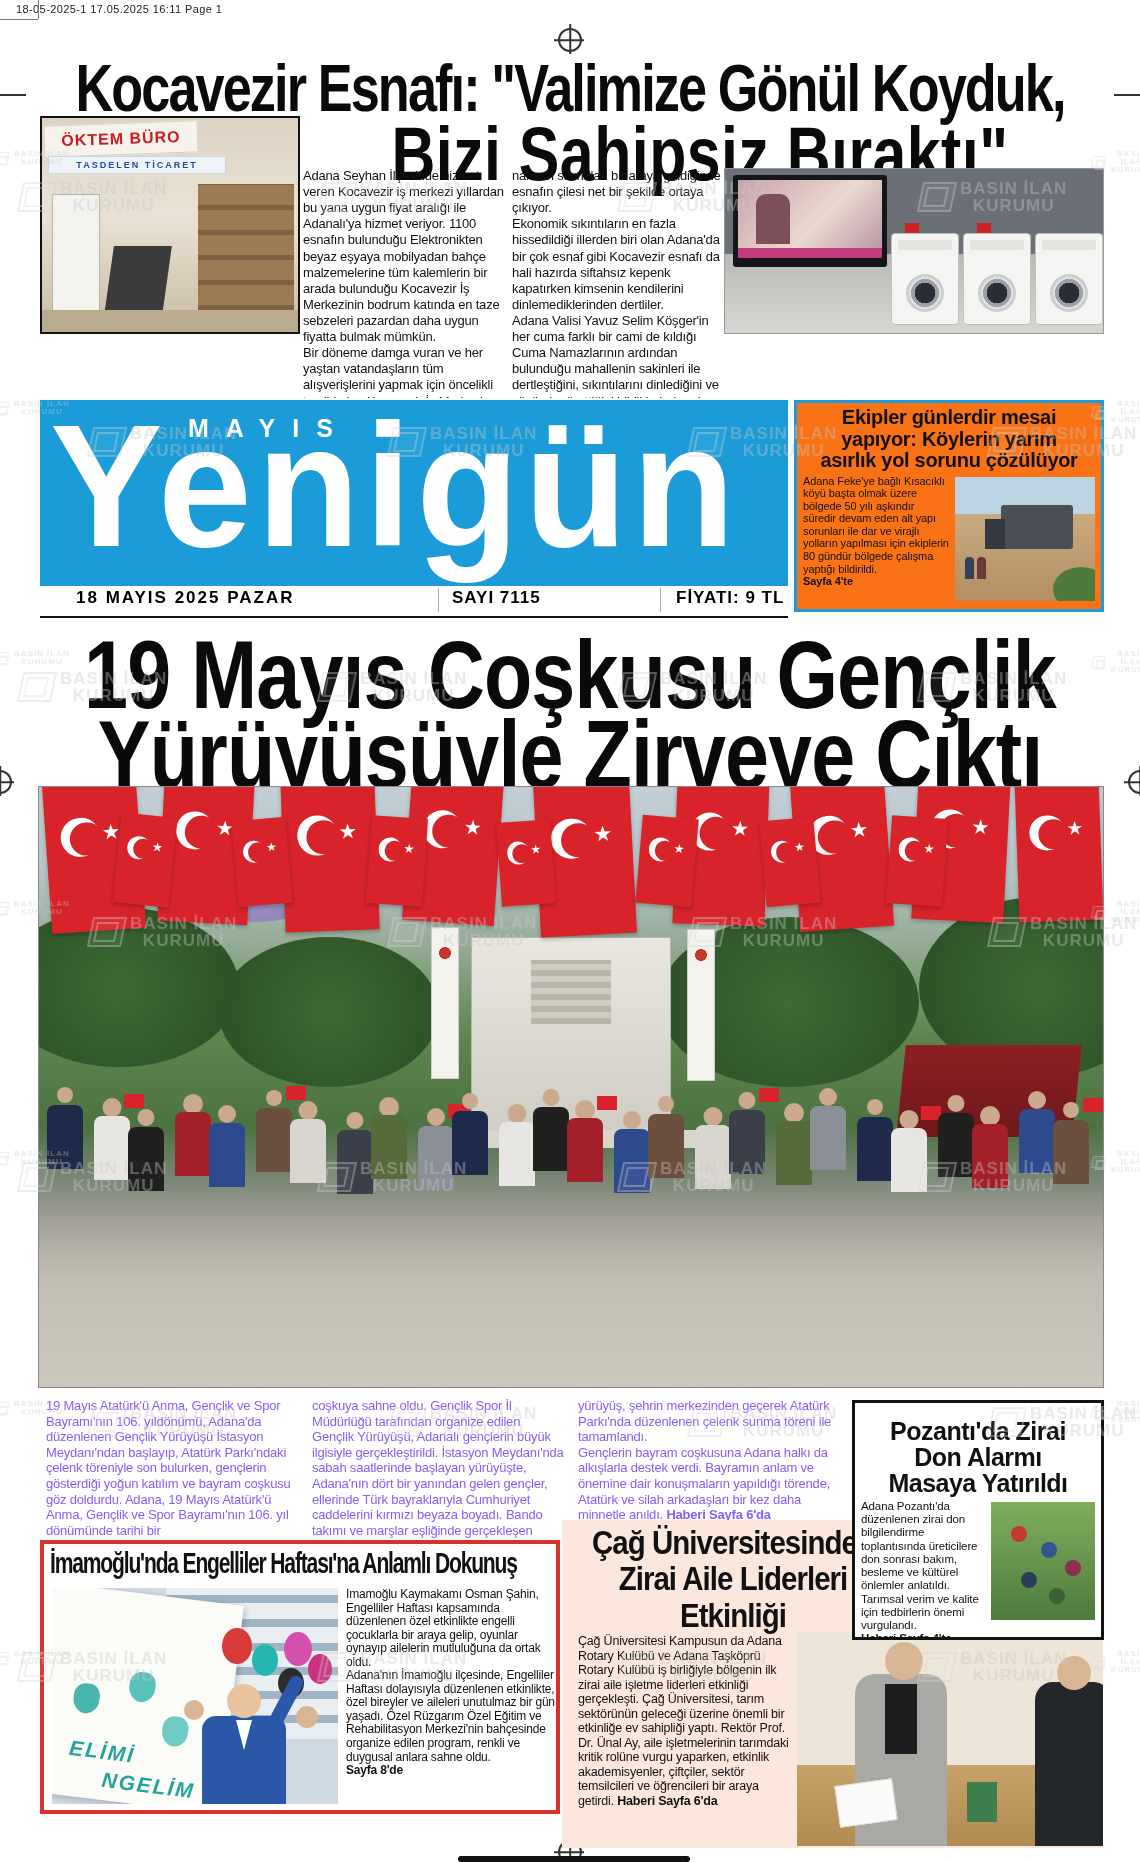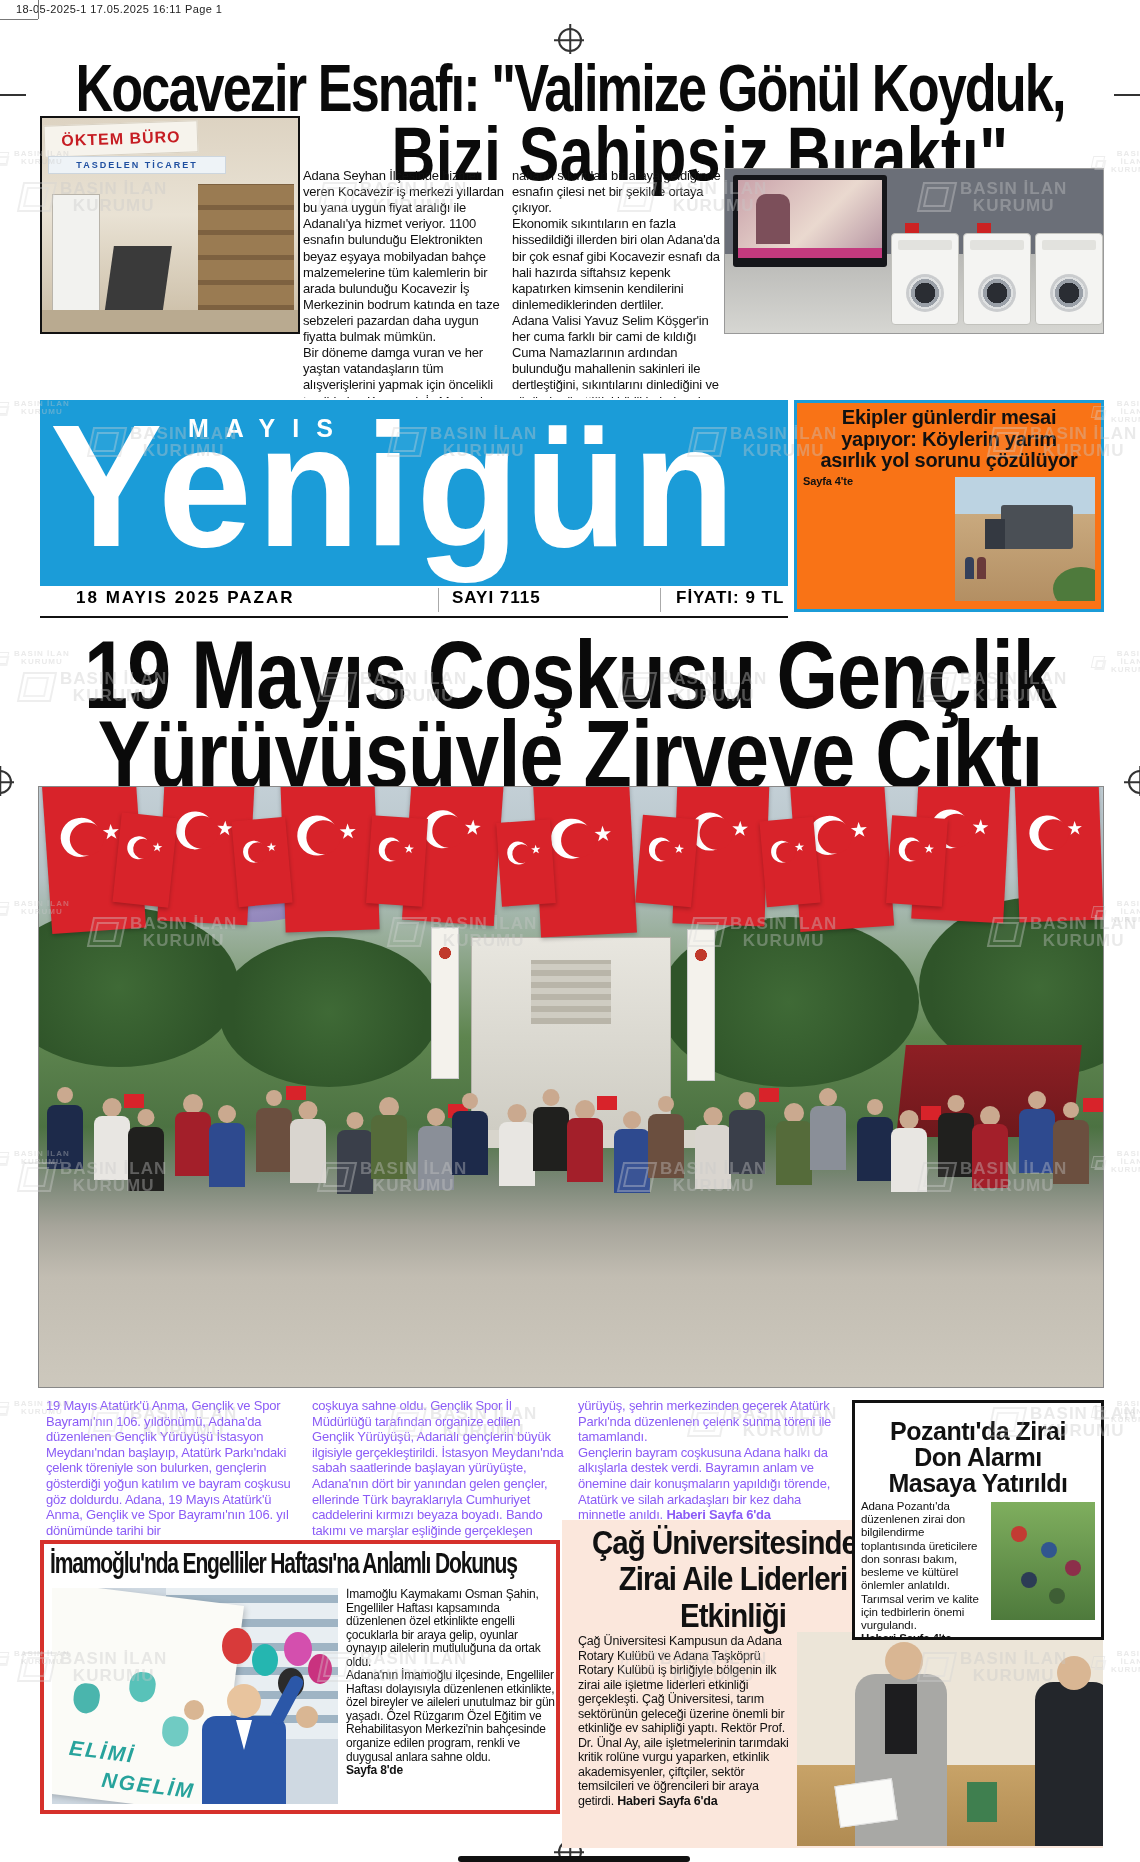--- a/index.html
+++ b/index.html
@@ -242,21 +242,21 @@
   <div class="roadsbox">
     <div class="rb-title">Ekipler günlerdir mesai
 yapıyor: Köylerin yarım
 asırlık yol sorunu çözülüyor</div>
     <div class="rb-body"><div class="rb-photo">
           <div class="rb-truck"></div>
           <div class="rb-cab"></div>
           <div class="rb-p" style="left:10px;background:#35405a;"></div>
           <div class="rb-p" style="left:22px;background:#6a3a3a;"></div>
           <div class="rb-bush"></div>
-        </div><b>Sayfa 4'te</b></div>
+        </div><span>Adana Feke'ye bağlı Kısacıklı köyü başta olmak üzere bölgede 50 yılı aşkındır süredir devam eden alt yapı sorunları ile dar ve virajlı yolların yapılması için ekiplerin 80 gündür bölgede çalışma yaptığı bildirildi.</span><b>Sayfa 4'te</b></div>
   </div>
 
   <div class="headline h2a">19 Mayıs Coşkusu Gençlik</div>
   <div class="headline h2b">Yürüyüşüyle Zirveye Çıktı</div>
 
   <div class="bigphoto" id="bigphoto">
     <div class="jaca" style="left:130px;top:40px;width:170px;height:95px;"></div>
     <div class="blob" style="left:-40px;top:120px;width:240px;height:160px;"></div>
     <div class="blob" style="left:180px;top:150px;width:220px;height:150px;"></div>
     <div class="blob" style="left:620px;top:130px;width:260px;height:170px;"></div>

